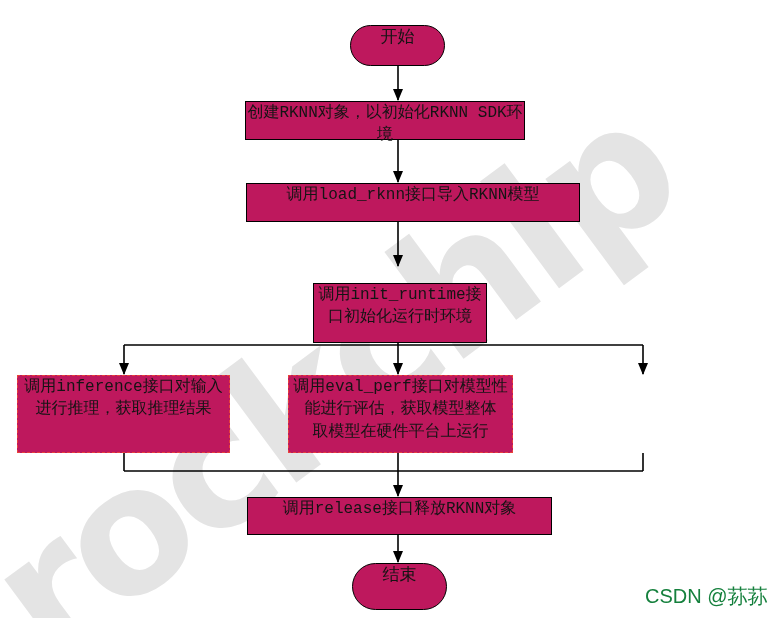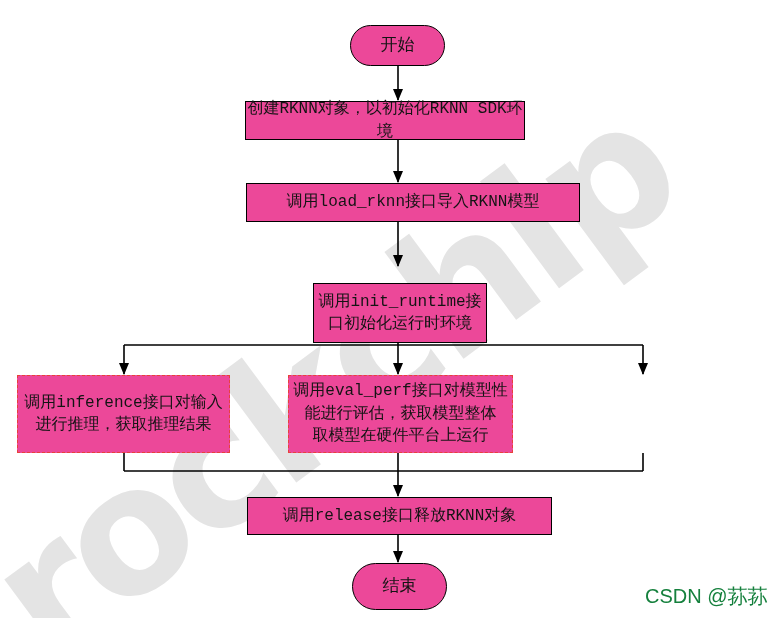--- a/index.html
+++ b/index.html
@@ -25,23 +25,23 @@
     transform-origin:20px 150px;
     user-select:none;
   }
   svg.connectors{
     position:absolute;left:0;top:0;z-index:1;
   }
   .node{
     position:absolute;
     box-sizing:border-box;
     border:1.5px solid #000000;
-    background:#ec4899;
+    background:#be185d;
     display:flex;
-    align-items:center;
+    align-items:flex-start;
     justify-content:center;
     text-align:center;
     font-size:16px;
     color:#141414;
     line-height:1.4;
     white-space:pre-line;
     z-index:2;
   }
   .oval{border-radius:24px;font-size:17px;}
   .dashed{border:1.5px dashed #e8423a;}

